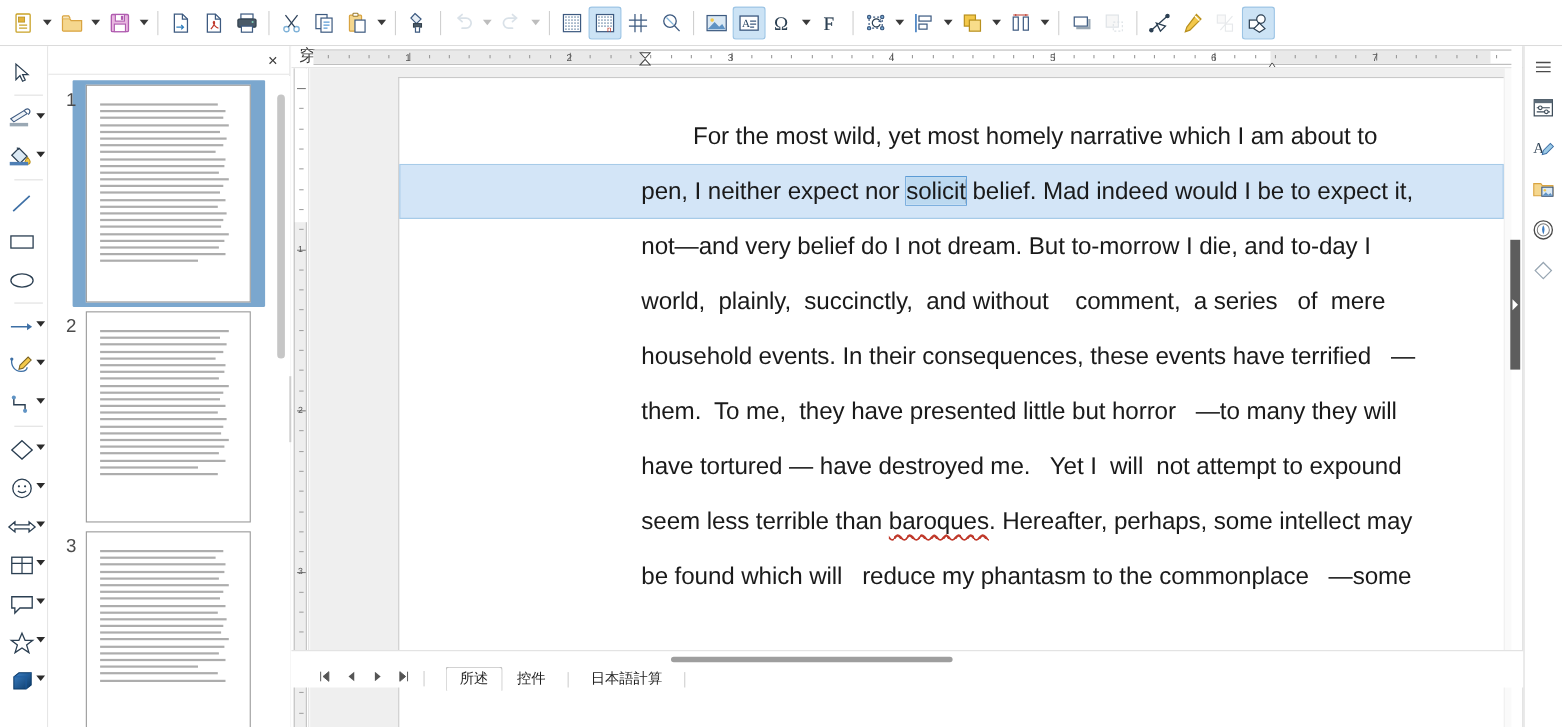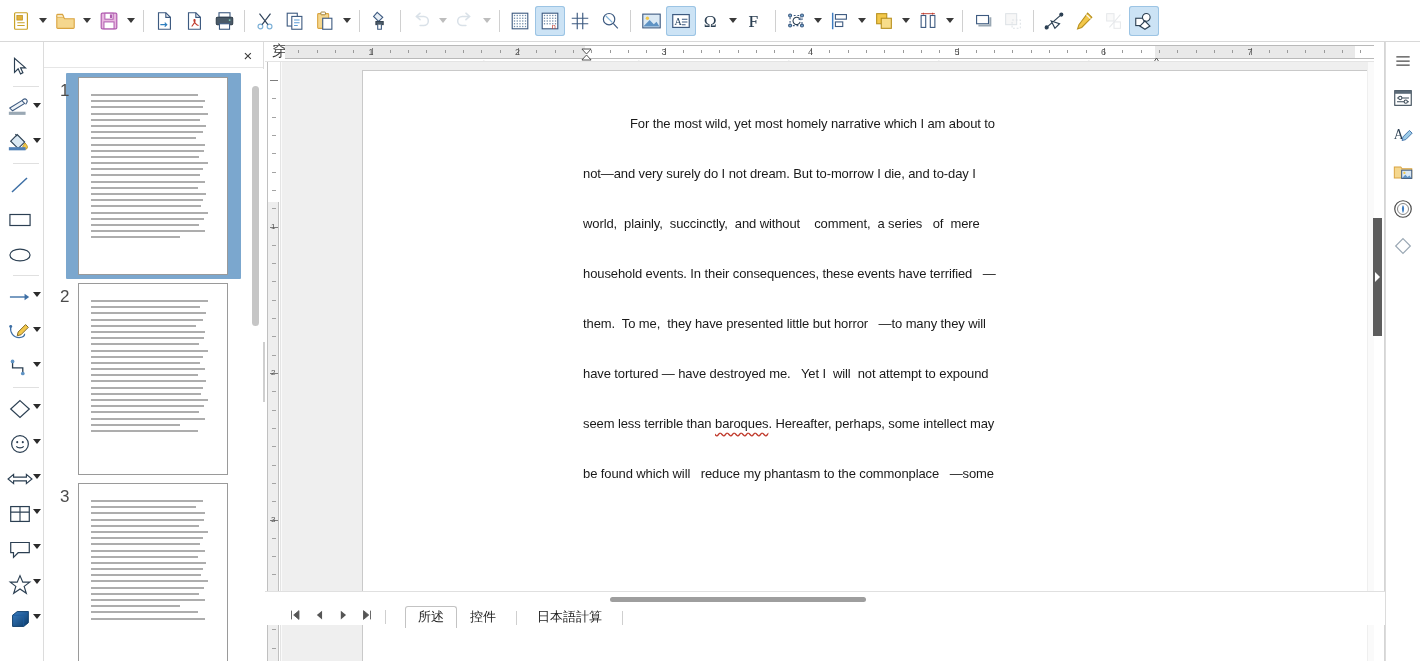--- a/index.html
+++ b/index.html
@@ -122,21 +122,21 @@
   .canvas {
     position:absolute; left:17px; top:20px; width:1086px; height:599px;
     background:#efefef; overflow:hidden;
   }
   .page {
     position:absolute; left:80px; top:8px; width:1005px; min-height:640px;
     background:#ffffff; border:1px solid #c9c9c9; border-right:none;
   }
   .doc-text {
     padding:28px 85px 0 220px;
-    font-size:13px;
+    font-size:22px;
     color:#1a1a1a;
     line-height:50px;
     letter-spacing:-0.1px;
   }
   .para-line { white-space:pre; }
   .first-line { text-indent:0; padding-left:47px; }
   .sel-line {
     background:#d3e5f7;
     box-shadow: inset 0 0 0 1px #a7cbe8;
     margin-left:-220px; padding-left:220px;
@@ -912,21 +912,22 @@
           <div class="vnum" style="top:159.5px">1</div>
           <div class="vnum" style="top:306px">2</div>
           <div class="vnum" style="top:452.5px">3</div>
         </div>
     </div>
 
     <div class="canvas">
       <div class="page">
         <div class="doc-text" id="doc-text">
             <div class="para-line first-line"><span>For the most wild, yet most homely narrative which I am about to</span></div>
-            <div class="para-line"><span>not—and very surely do I not dream. But to-morrow I die, and to-day I</span></div>
+            <div class="para-line sel-line"><span>pen, I neither expect nor </span><span class="word-sel">solicit</span><span class="caret-bar"></span><span> belief. Mad indeed would I be to expect it,</span></div>
+            <div class="para-line"><span>not—and very belief do I not dream. But to-morrow I die, and to-day I</span></div>
             <div class="para-line"><span>world,  plainly,  succinctly,  and without    comment,  a series   of  mere</span></div>
             <div class="para-line"><span>household events. In their consequences, these events have terrified   —</span></div>
             <div class="para-line"><span>them.  To me,  they have presented little but horror   —to many they will</span></div>
             <div class="para-line"><span>have tortured — have destroyed me.   Yet I  will  not attempt to expound</span></div>
             <div class="para-line"><span>seem less terrible than </span><span class="misspell">baroques</span><span>. Hereafter, perhaps, some intellect may</span></div>
             <div class="para-line"><span>be found which will   reduce my phantasm to the commonplace   —some</span></div>
           </div>
       </div>
     </div>
   </div>

